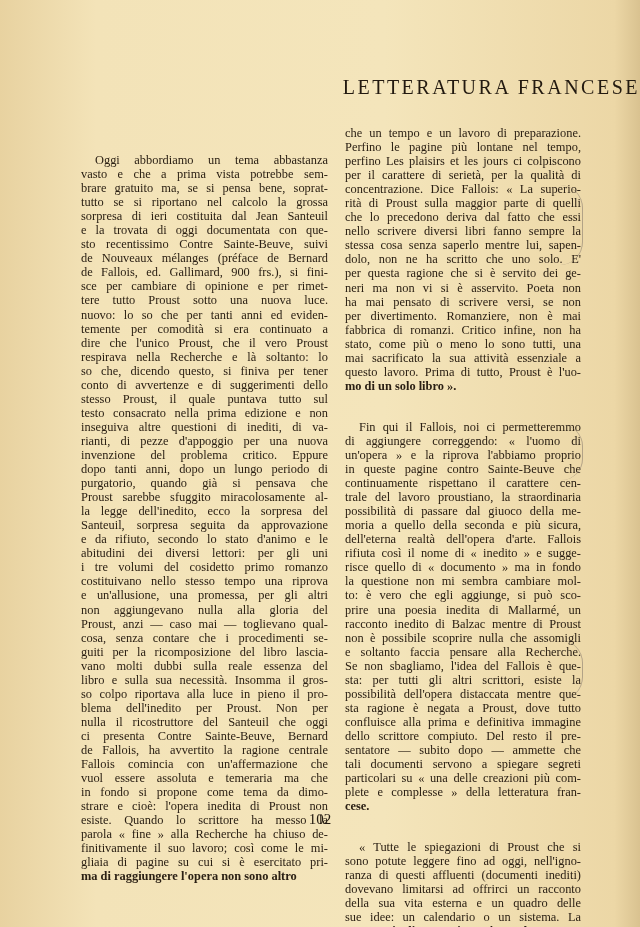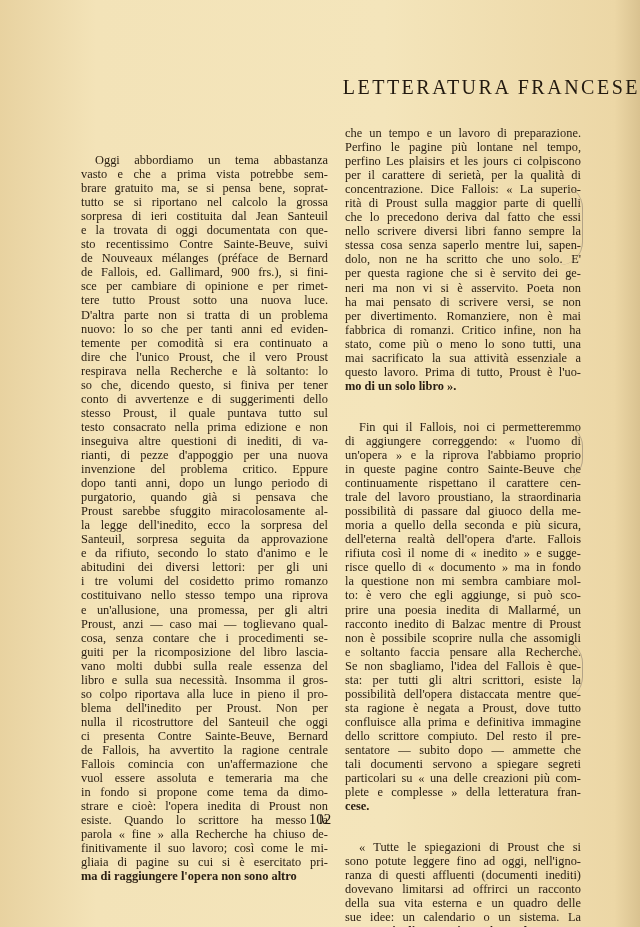--- a/index.html
+++ b/index.html
@@ -53,21 +53,20 @@
     <span class="line">vasto e che a prima vista potrebbe sem-</span>
     <span class="line">brare gratuito ma, se si pensa bene, soprat-</span>
     <span class="line">tutto se si riportano nel calcolo la grossa</span>
     <span class="line">sorpresa di ieri costituita dal Jean Santeuil</span>
     <span class="line">e la trovata di oggi documentata con que-</span>
     <span class="line">sto recentissimo Contre Sainte-Beuve, suivi</span>
     <span class="line">de Nouveaux mélanges (préface de Bernard</span>
     <span class="line">de Fallois, ed. Gallimard, 900 frs.), si fini-</span>
     <span class="line">sce per cambiare di opinione e per rimet-</span>
     <span class="line">tere tutto Proust sotto una nuova luce.</span>
-    <span class="line">D'altra parte non si tratta di un problema</span>
     <span class="line">nuovo: lo so che per tanti anni ed eviden-</span>
     <span class="line">temente per comodità si era continuato a</span>
     <span class="line">dire che l'unico Proust, che il vero Proust</span>
     <span class="line">respirava nella Recherche e là soltanto: lo</span>
     <span class="line">so che, dicendo questo, si finiva per tener</span>
     <span class="line">conto di avvertenze e di suggerimenti dello</span>
     <span class="line">stesso Proust, il quale puntava tutto sul</span>
     <span class="line">testo consacrato nella prima edizione e non</span>
     <span class="line">inseguiva altre questioni di inediti, di va-</span>
     <span class="line">rianti, di pezze d'appoggio per una nuova</span>
@@ -75,20 +74,21 @@
     <span class="line">dopo tanti anni, dopo un lungo periodo di</span>
     <span class="line">purgatorio, quando già si pensava che</span>
     <span class="line">Proust sarebbe sfuggito miracolosamente al-</span>
     <span class="line">la legge dell'inedito, ecco la sorpresa del</span>
     <span class="line">Santeuil, sorpresa seguita da approvazione</span>
     <span class="line">e da rifiuto, secondo lo stato d'animo e le</span>
     <span class="line">abitudini dei diversi lettori: per gli uni</span>
     <span class="line">i tre volumi del cosidetto primo romanzo</span>
     <span class="line">costituivano nello stesso tempo una riprova</span>
     <span class="line">e un'allusione, una promessa, per gli altri</span>
+    <span class="line">non aggiungevano nulla alla gloria del</span>
     <span class="line">Proust, anzi — caso mai — toglievano qual-</span>
     <span class="line">cosa, senza contare che i procedimenti se-</span>
     <span class="line">guiti per la ricomposizione del libro lascia-</span>
     <span class="line">vano molti dubbi sulla reale essenza del</span>
     <span class="line">libro e sulla sua necessità. Insomma il gros-</span>
     <span class="line">so colpo riportava alla luce in pieno il pro-</span>
     <span class="line">blema dell'inedito per Proust. Non per</span>
     <span class="line">nulla il ricostruttore del Santeuil che oggi</span>
     <span class="line">ci presenta Contre Sainte-Beuve, Bernard</span>
     <span class="line">de Fallois, ha avvertito la ragione centrale</span>

